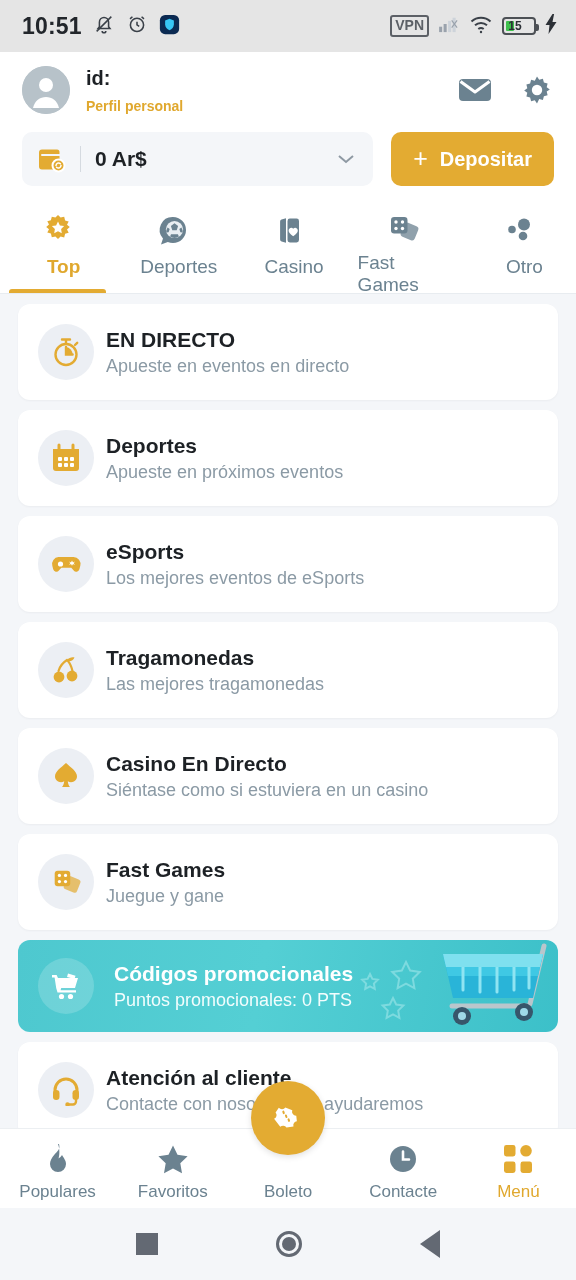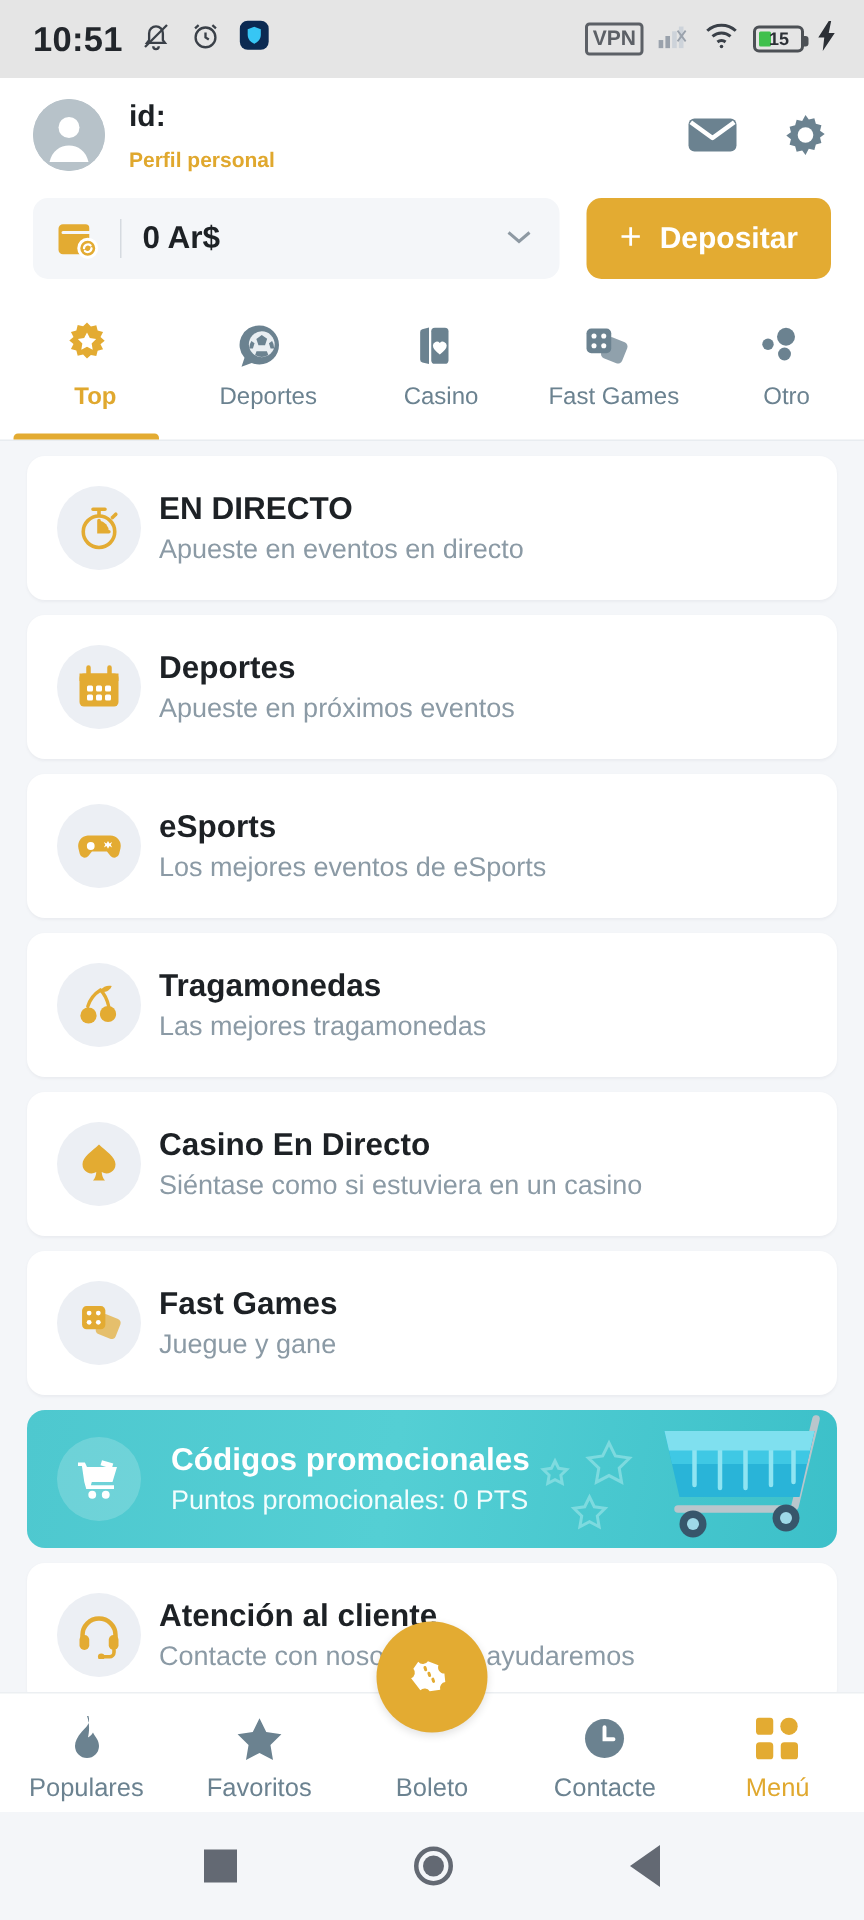--- a/index.html
+++ b/index.html
@@ -29,21 +29,21 @@
     position: relative; width: 34px; height: 18px;
     border: 2px solid #4c5055; border-radius: 4px;
     display: flex; align-items: center; padding: 2px;
   }
   .batt::after {
     content: ""; position: absolute; right: -5px; top: 5px;
     width: 3px; height: 7px; background: #4c5055; border-radius: 0 2px 2px 0;
   }
   .batt-fill { width: 8px; height: 100%; background: #3fc04d; border-radius: 1px; }
   .batt-num {
-    position: absolute; left: 0; right: 8px; text-align: right;
+    position: absolute; left: 0; right: 8px; text-align: center;
     font-size: 12px; font-weight: bold; color: #2c3036; line-height: 14px;
   }
 
   
   .header { background: #ffffff; padding: 14px 22px 16px 22px; }
   .hdr-top { display: flex; align-items: center; }
   .avatar {
     width: 48px; height: 48px; border-radius: 50%; background: #b7c2c9;
     display: flex; align-items: flex-end; justify-content: center; overflow: hidden;
     flex: none;
@@ -72,21 +72,21 @@
   .deposit-plus { font-size: 25px; font-weight: normal; line-height: 1; margin-top: -2px; }
 
   
   .tabs {
     background: #fff; display: flex; align-items: flex-end;
     border-bottom: 1px solid #e8ecf0; height: 92px;
   }
   .tab { flex: 1; display: flex; flex-direction: column; align-items: center; height: 100%;
          justify-content: flex-start; padding-top: 10px; position: relative; cursor: pointer; }
   .tab-ic { height: 38px; display: flex; align-items: center; justify-content: center; }
-  .tab-label { font-size: 16px; color: #6b8290; margin-top: 6px; margin-left: 12px; }
+  .tab-label { font-size: 19px; color: #6b8290; margin-top: 6px; margin-left: 12px; }
   .tab.active .tab-label { color: #e0a82e; font-weight: bold; }
   .tab.active::after {
     content: ""; position: absolute; bottom: 0; left: 8%; width: 84%;
     height: 4px; background: #e3ab32; border-radius: 3px 3px 0 0;
   }
 
   
   .list { padding: 10px 18px 0 18px; }
   .card {
     background: #fff; border-radius: 12px; height: 96px;

